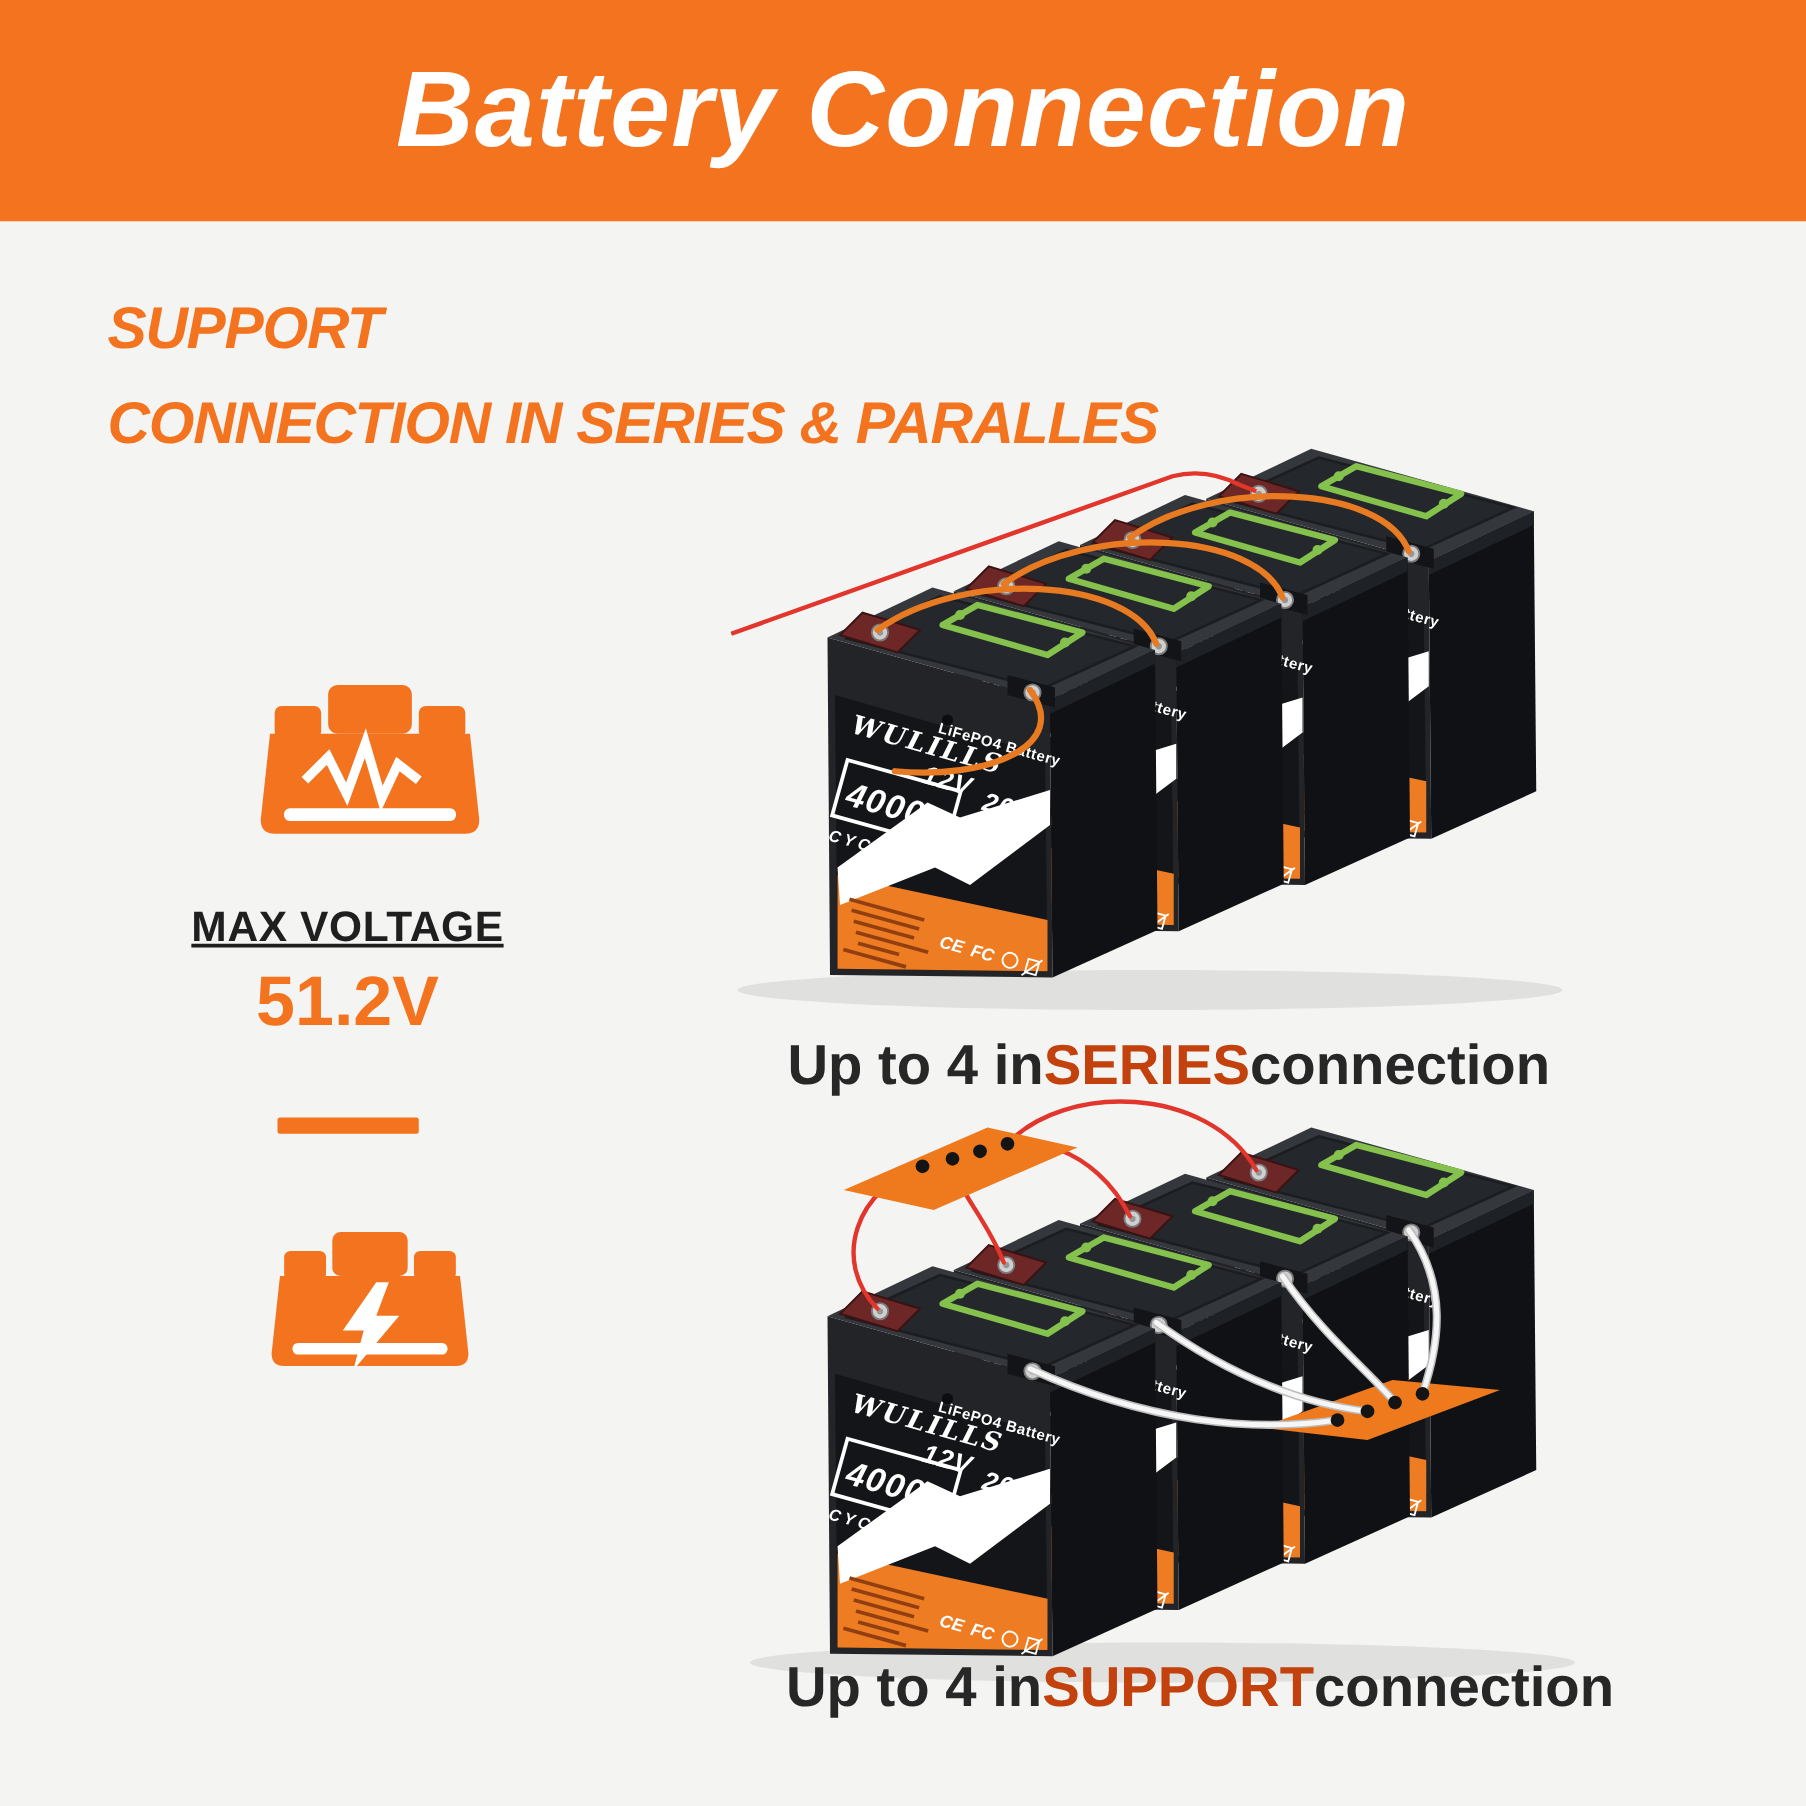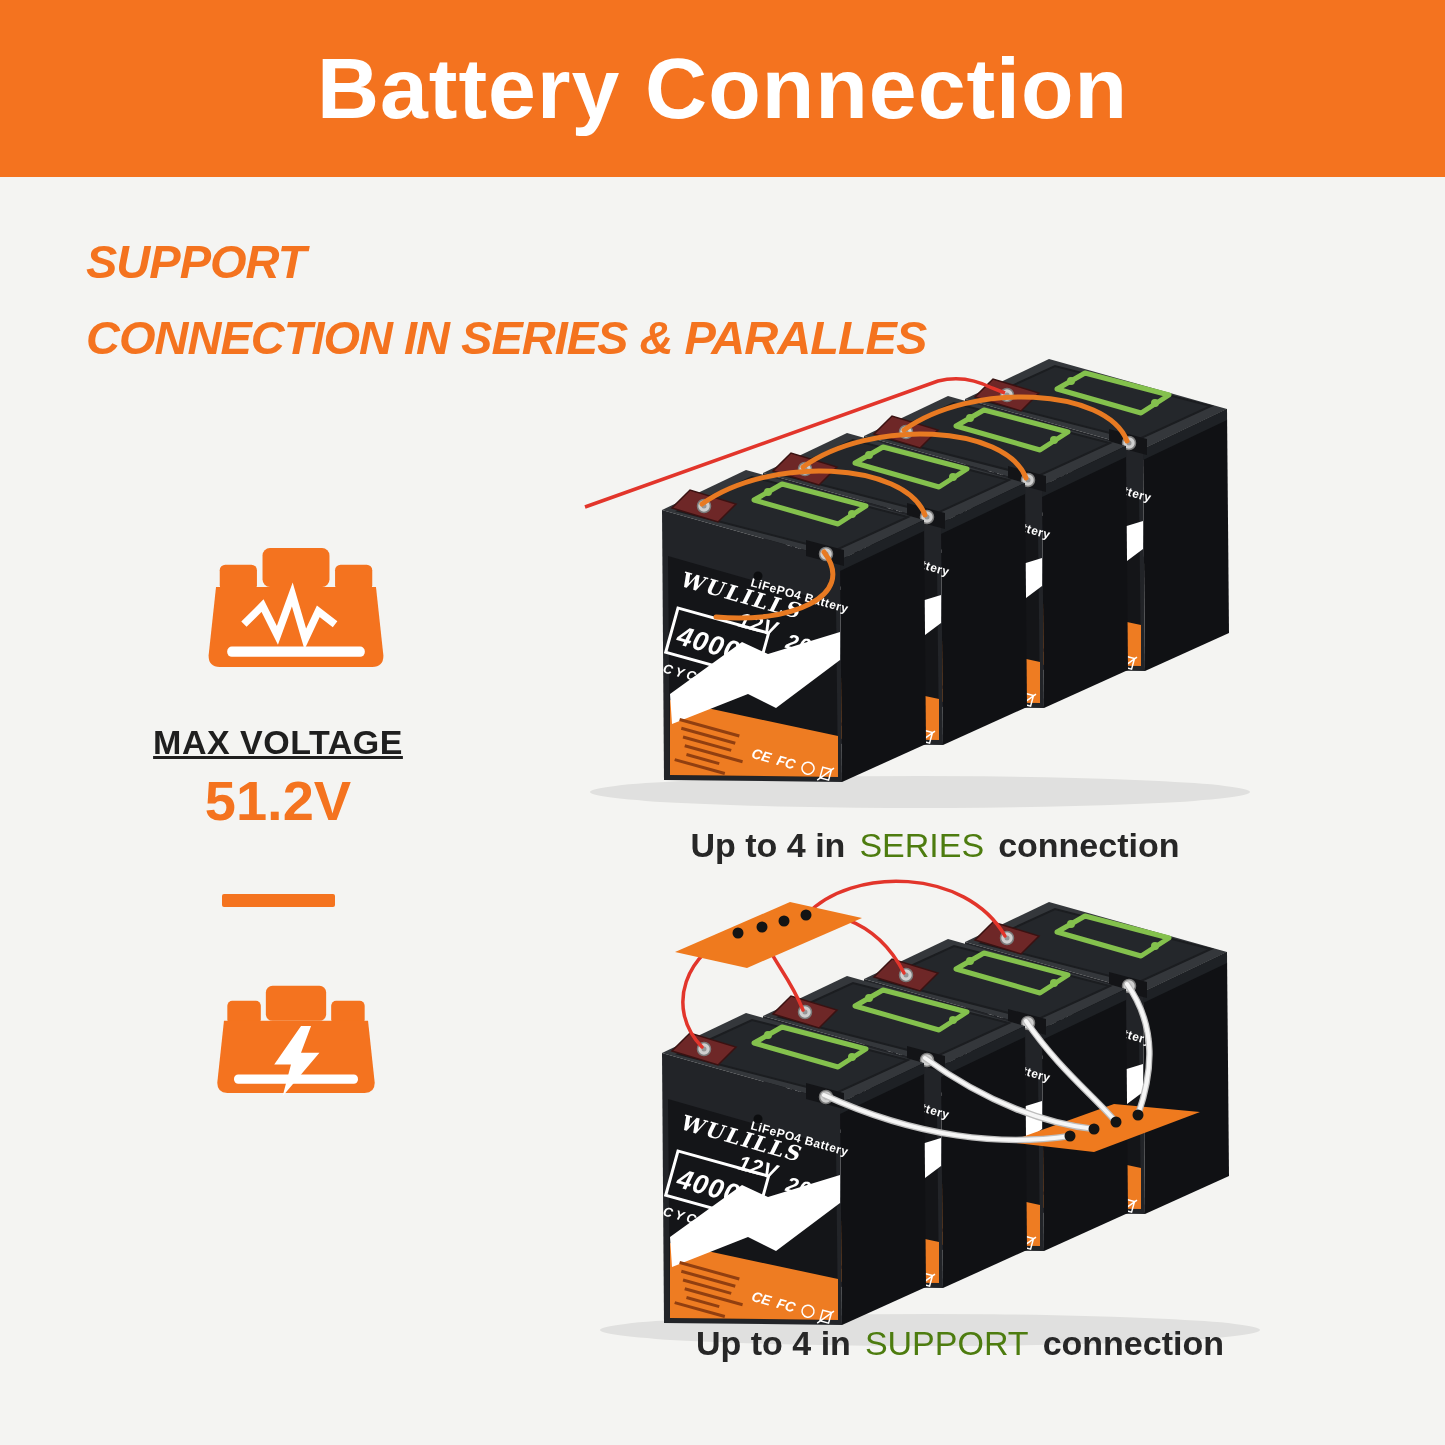--- a/index.html
+++ b/index.html
@@ -1,21 +1,21 @@
 <!DOCTYPE html>
 <html><head>
 <meta charset="utf-8">
 <style>
   html,body{margin:0;padding:0;}
   body{font-family:"Liberation Sans",sans-serif;}
   .canvas{position:relative;width:1445px;height:1445px;background:#f4f4f2;overflow:hidden;}
 
   
   .header{position:absolute;left:0;top:0;width:1445px;height:177px;background:#f4731f;
-          display:flex;align-items:center;justify-content:center;}
+          display:flex;align-items:center;justify-content:center;font-style:italic;}
   .header h1{margin:0;color:#ffffff;font-size:86px;font-weight:700;letter-spacing:1px;}
 
   
   .support-line{position:absolute;left:86px;color:#f4731f;font-weight:700;font-style:italic;
                 font-size:47px;letter-spacing:-1px;white-space:nowrap;margin-top:16px;}
   .support-line.l1{top:218px;}
   .support-line.l2{top:294px;}
 
   
   .spec-icon{position:absolute;}
@@ -23,23 +23,23 @@
               font-size:34px;font-weight:600;letter-spacing:0.5px;text-decoration:underline;}
   .spec-value{position:absolute;left:78px;width:400px;text-align:center;color:#f4731f;
               font-size:56px;font-weight:700;}
   .spec-divider{position:absolute;left:222px;top:894px;width:113px;height:13px;
                 background:#f4731f;border-radius:2px;}
 
   
   .fig{position:absolute;}
 
   
-  .caption{position:absolute;display:flex;gap:14px;justify-content:center;
-           font-size:34px;font-weight:600;color:#272727;white-space:nowrap;}
-  .caption .hl{color:#4d7c0f;font-weight:400;}
+  .caption{position:absolute;display:flex;gap:0;justify-content:center;
+           font-size:45px;font-weight:600;color:#272727;white-space:nowrap;}
+  .caption .hl{color:#c2410c;font-weight:700;}
   .caption.series{left:520px;top:826px;width:830px;}
   .caption.parallel{left:520px;top:1324px;width:880px;}
 
   
   svg text{font-family:"Liberation Sans",sans-serif;}
   .t-brand{font-family:"DejaVu Serif",serif;font-weight:700;font-style:italic;
            font-size:21px;fill:#ffffff;letter-spacing:2px;}
   .t-cycles{font-size:27px;font-weight:700;font-style:italic;fill:#ffffff;letter-spacing:1px;}
   .t-cyclelabel{font-size:13px;font-weight:700;font-style:italic;fill:#ffffff;letter-spacing:3px;}
   .t-chem{font-size:12px;font-weight:700;fill:#ffffff;letter-spacing:0.5px;}

